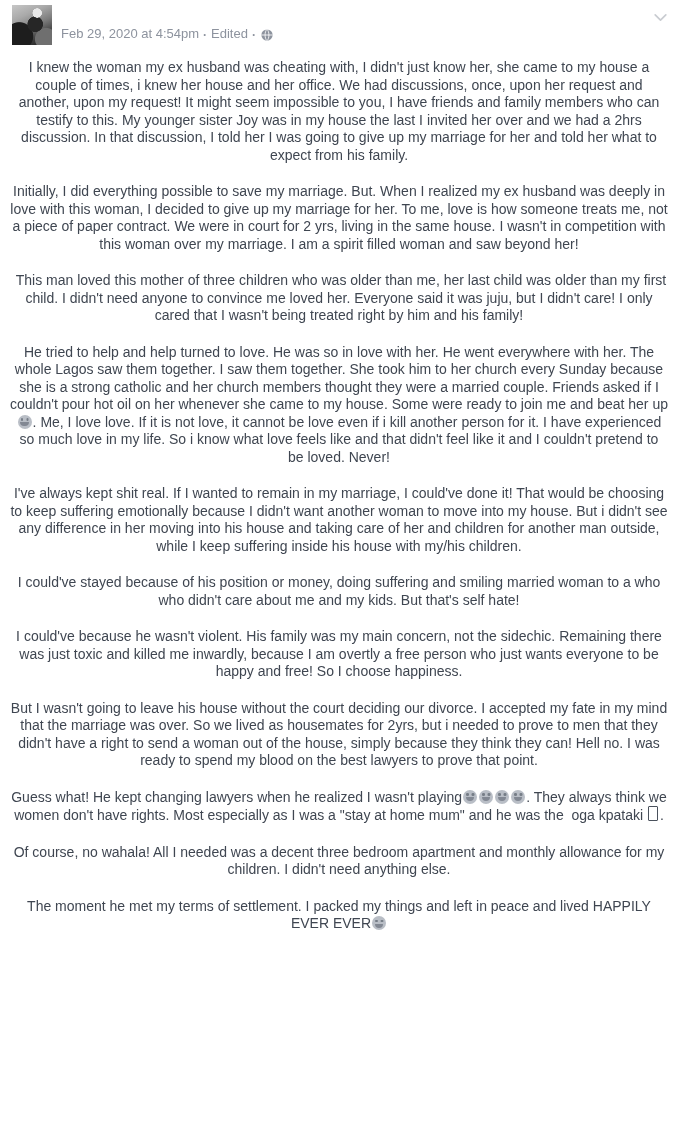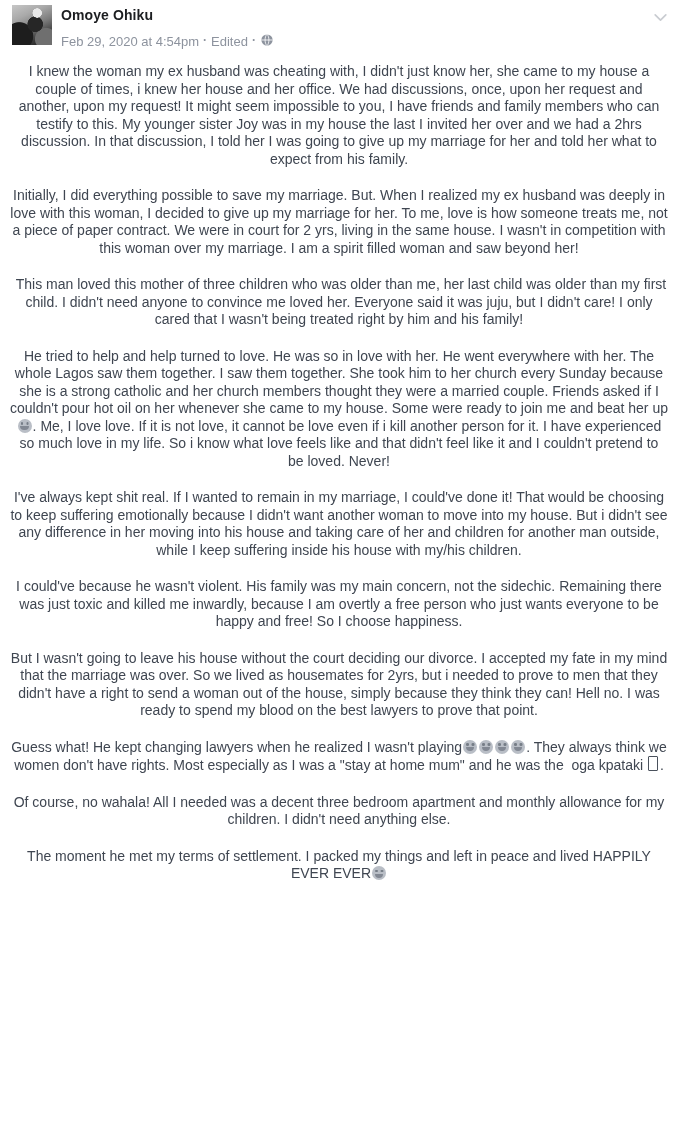--- a/index.html
+++ b/index.html
@@ -16,21 +16,21 @@
     width:40px;height:40px;flex:0 0 40px;cursor:pointer;
     background:
       radial-gradient(circle at 63% 20%, #e9e9e9 0 11%, rgba(0,0,0,0) 12%),
       radial-gradient(circle at 58% 48%, #262626 0 24%, rgba(0,0,0,0) 26%),
       radial-gradient(circle at 18% 78%, #1d1d1d 0 30%, rgba(0,0,0,0) 32%),
       radial-gradient(circle at 85% 85%, #6f6f6f 0 22%, rgba(0,0,0,0) 24%),
       linear-gradient(155deg,#c7c7c7 0%,#a9a9a9 28%,#7d7d7d 52%,#3a3a3a 78%,#171717 100%);
   }
   .header-text{margin-left:9px;padding-top:2px;}
   .author{font-size:14px;font-weight:bold;color:#1c1e21;letter-spacing:.1px;cursor:pointer;}
-  .meta{margin-top:11px;font-size:13px;color:#8d939e;display:flex;align-items:flex-start;gap:4px;}
+  .meta{margin-top:19px;font-size:13px;color:#8d939e;display:flex;align-items:flex-end;gap:4px;}
   .meta .dot{font-weight:bold;font-size:12px;line-height:1;}
   .globe{width:12px;height:12px;display:inline-block;margin-left:1px;}
   .collapse-btn{
     position:absolute;top:8px;right:8px;width:18px;height:18px;cursor:pointer;
     display:flex;align-items:center;justify-content:center;
   }
 
   
   .post-body{
     padding:14px 9px 0 10px;
@@ -60,21 +60,20 @@
 </style>
 </head>
 <body>
 
 <div class="post">
 
   <div class="post-header">
     <div class="avatar"></div>
 
     <div class="header-text">
-      <div class="author">Omoye Ohiku</div>
       <div class="meta">
         <span>Feb 29, 2020 at 4:54pm</span>
         <span class="dot">·</span>
         <span>Edited</span>
         <span class="dot">·</span>
         <span class="globe">
           <svg width="12" height="12" viewBox="0 0 16 16">
             <circle cx="8" cy="8" r="7.5" fill="#8d939e"></circle>
             <path d="M.5 8h15 M8 .5c3.4 2.6 3.4 12.4 0 15 M8 .5c-3.4 2.6-3.4 12.4 0 15" stroke="#ffffff" stroke-width="1.1" fill="none"></path>
           </svg>
@@ -88,20 +87,21 @@
       </svg>
     </div>
   </div>
 
   <div class="post-body">
       <p>I knew the woman my ex husband was cheating with, I didn't just know her, she came to my house a couple of times, i knew her house and her office. We had discussions, once, upon her request and another, upon my request! It might seem impossible to you, I have friends and family members who can testify to this. My younger sister Joy was in my house the last I invited her over and we had a 2hrs discussion. In that discussion, I told her I was going to give up my marriage for her and told her what to expect from his family.</p>
       <p>Initially, I did everything possible to save my marriage. But. When I realized my ex husband was deeply in love with this woman, I decided to give up my marriage for her. To me, love is how someone treats me, not a piece of paper contract. We were in court for 2 yrs, living in the same house. I wasn't in competition with this woman over my marriage. I am a spirit filled woman and saw beyond her!</p>
       <p> This man loved this mother of three children who was older than me, her last child was older than my first child. I didn't need anyone to convince me loved her. Everyone said it was juju, but I didn't care! I only cared that I wasn't being treated right by him and his family!</p>
       <p>He tried to help and help turned to love. He was so in love with her. He went everywhere with her. The whole Lagos saw them together. I saw them together. She took him to her church every Sunday because she is a strong catholic and her church members thought they were a married couple. Friends asked if I couldn't pour hot oil on her whenever she came to my house. Some were ready to join me and beat her up<span class="emoji"></span>. Me, I love love. If it is not love, it cannot be love even if i kill another person for it. I have experienced so much love in my life. So i know what love feels like and that didn't feel like it and I couldn't pretend to be loved. Never!</p>
       <p>I've always kept shit real. If I wanted to remain in my marriage, I could've done it! That would be choosing to keep suffering emotionally because I didn't want another woman to move into my house. But i didn't see any difference in her moving into his house and taking care of her and children for another man outside, while I keep suffering inside his house with my/his children.</p>
+      <p>I could've stayed because of his position or money, doing suffering and smiling married woman to a who who didn't care about me and my kids. But that's self hate!</p>
       <p>I could've because he wasn't violent. His family was my main concern, not the sidechic. Remaining there was just toxic and killed me inwardly, because I am overtly a free person who just wants everyone to be happy and free! So I choose happiness.</p>
       <p>But I wasn't going to leave his house without the court deciding our divorce. I accepted my fate in my mind that the marriage was over. So we lived as housemates for 2yrs, but i needed to prove to men that they didn't have a right to send a woman out of the house, simply because they think they can! Hell no. I was ready to spend my blood on the best lawyers to prove that point.</p>
       <p>Guess what! He kept changing lawyers when he realized I wasn't playing<span class="emoji"></span><span class="emoji"></span><span class="emoji"></span><span class="emoji"></span>. They always think we women don't have rights. Most especially as I was a "stay at home mum" and he was the  oga kpataki <span class="tofu"></span>.</p>
       <p>Of course, no wahala! All I needed was a decent three bedroom apartment and monthly allowance for my children. I didn't need anything else.</p>
       <p>The moment he met my terms of settlement. I packed my things and left in peace and lived HAPPILY EVER EVER<span class="emoji smile"></span></p>
     </div>
 
 </div>
 
 </body></html>

